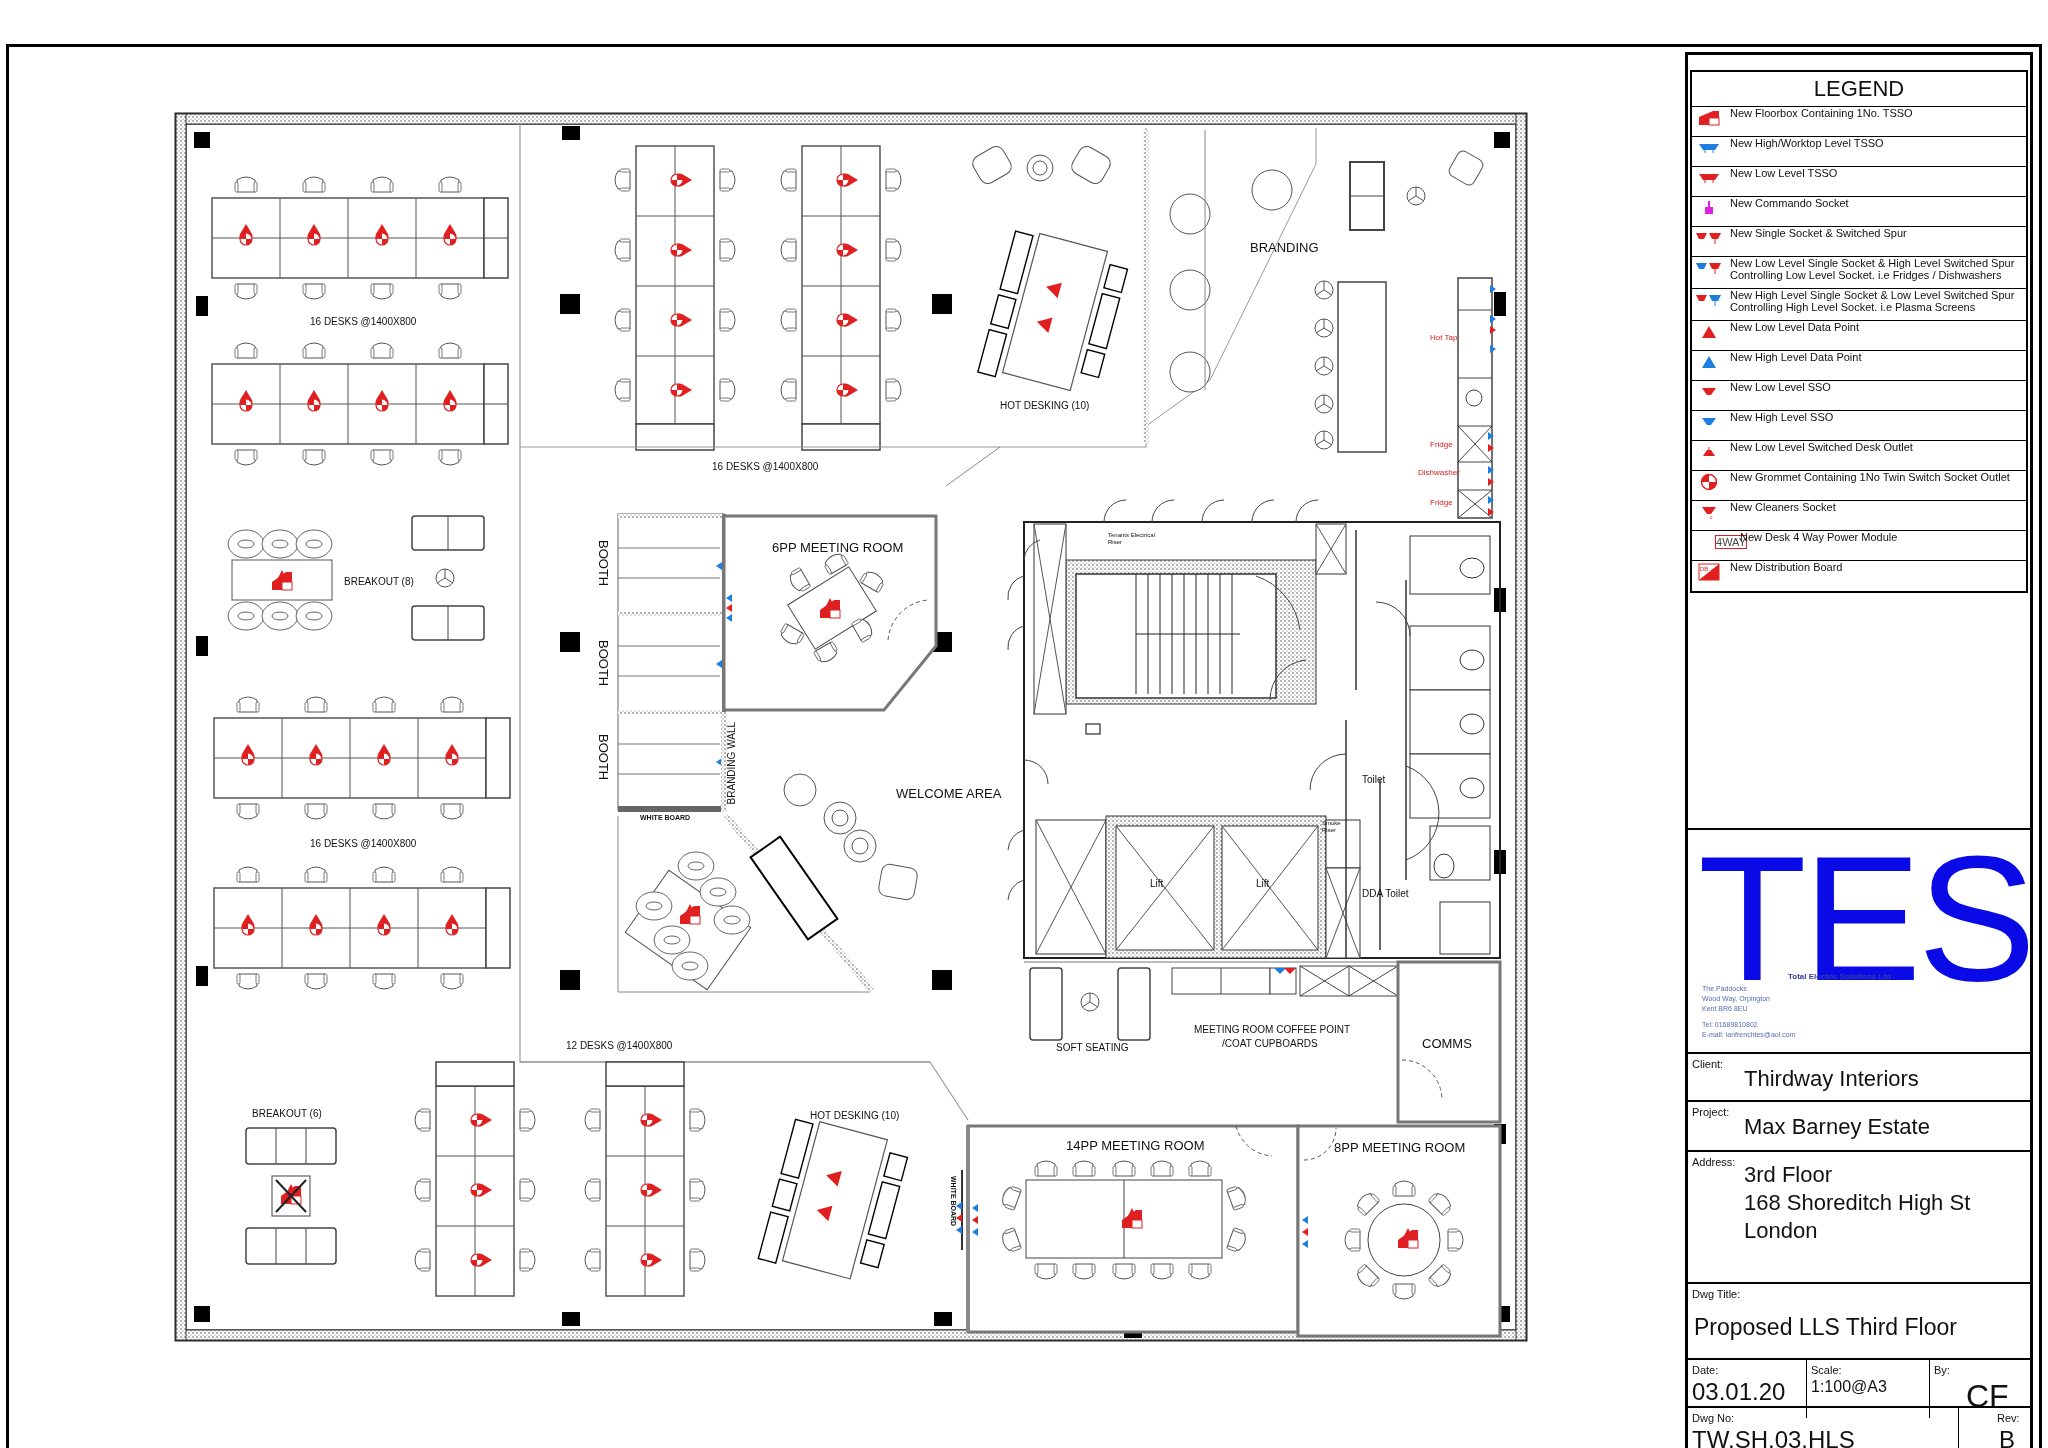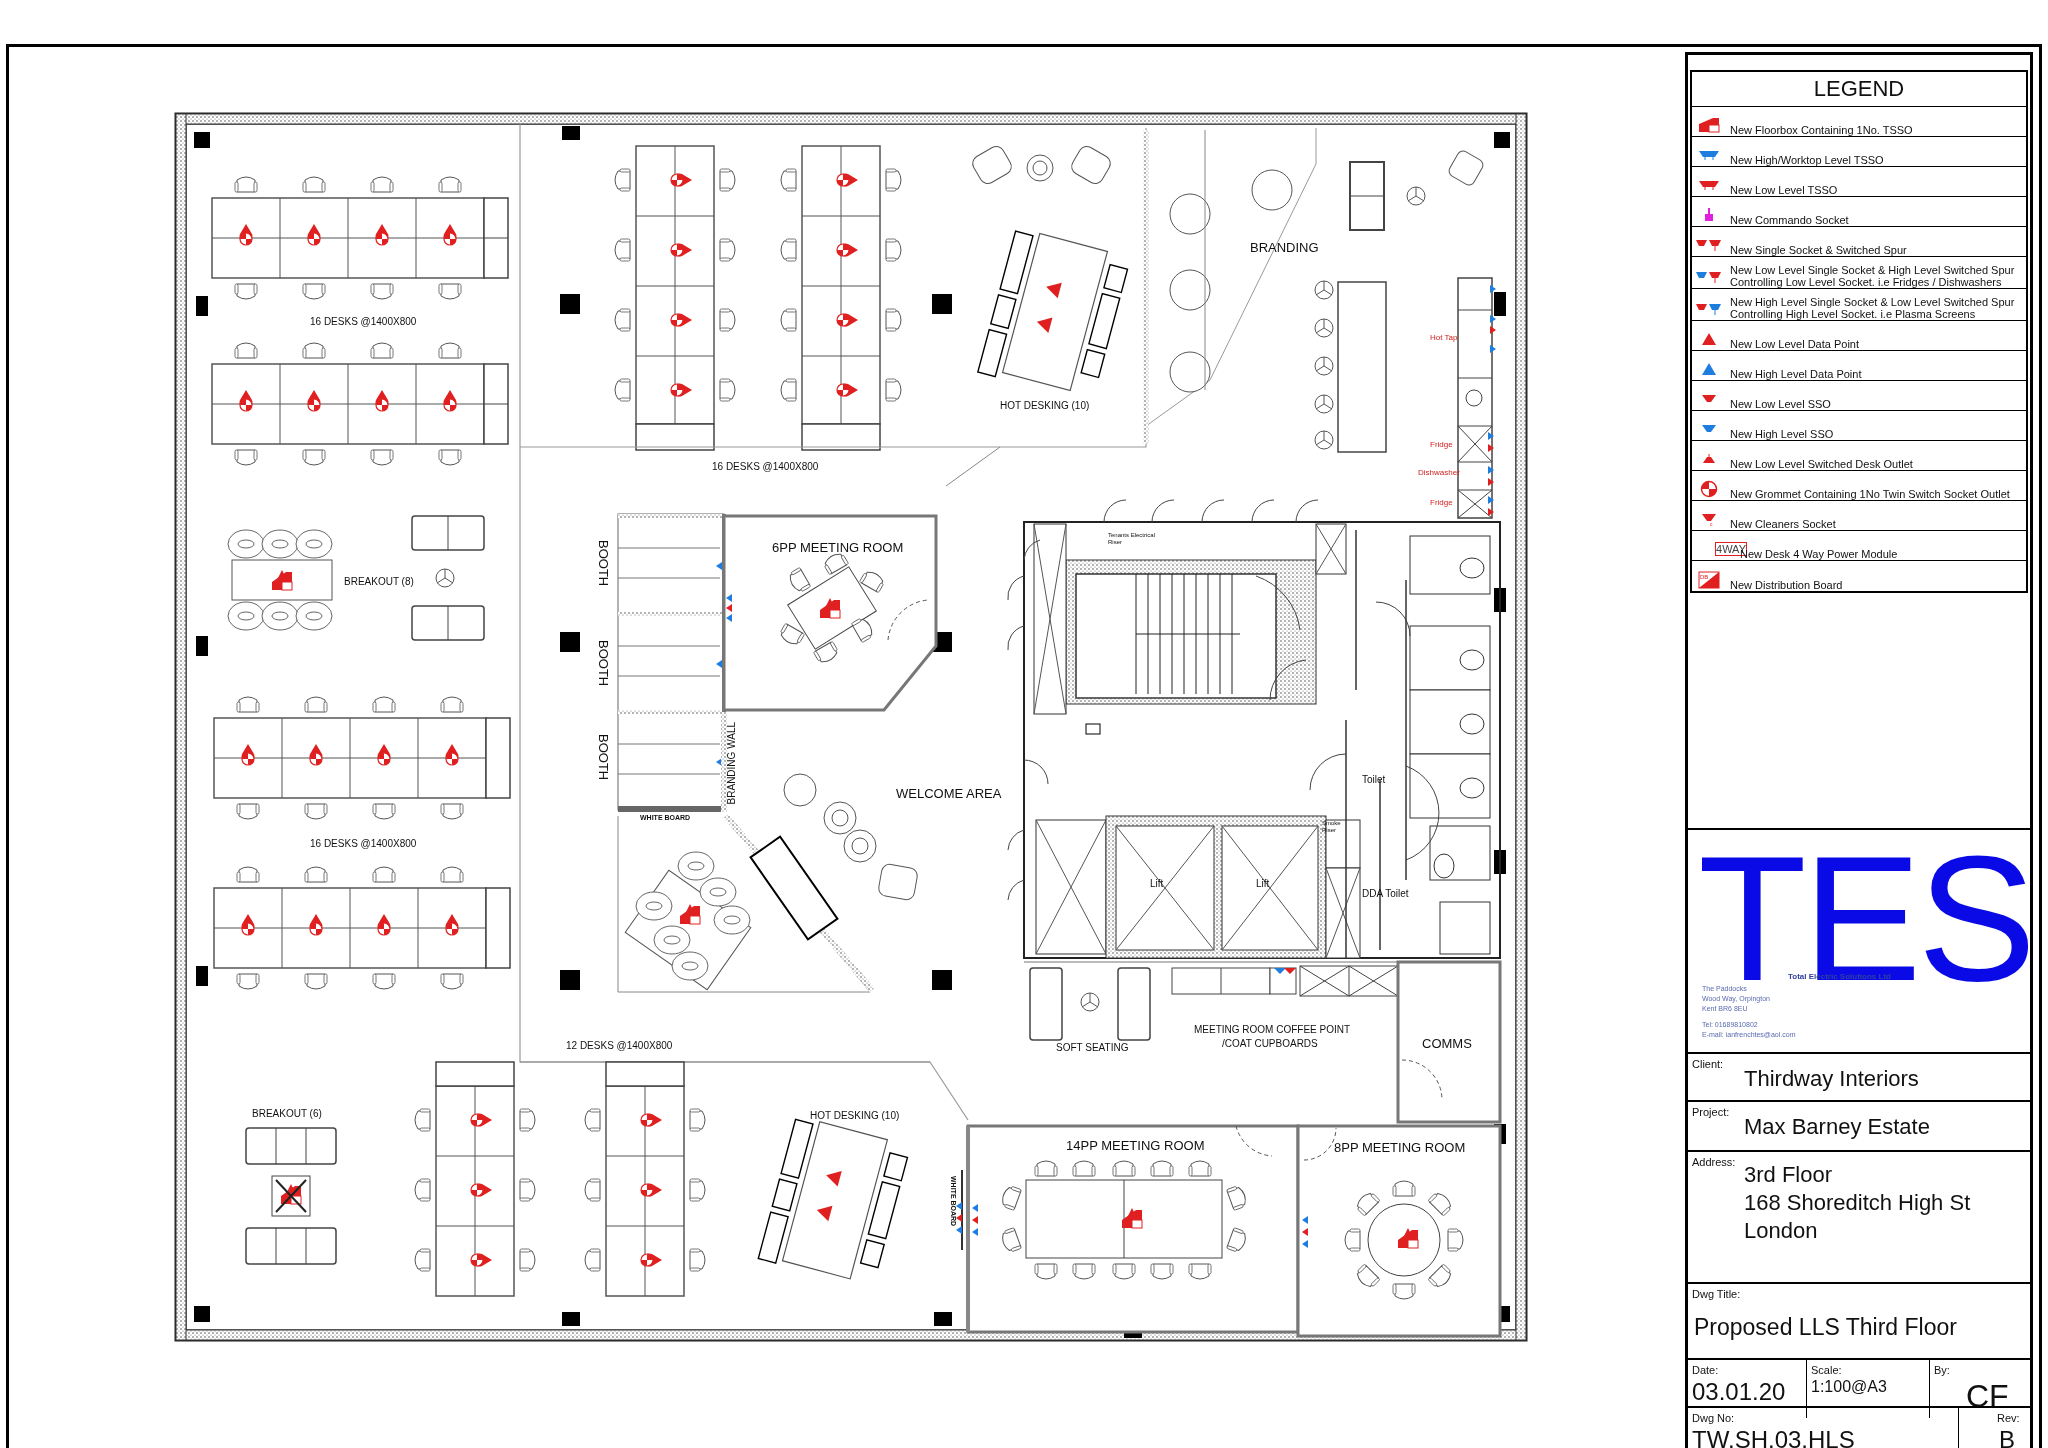--- a/index.html
+++ b/index.html
@@ -8,21 +8,21 @@
   .plan{position:absolute;left:0;top:0;width:1680px;height:1448px;}
   .lbl{position:absolute;white-space:nowrap;color:#111;}
   .lbl.sm{font-size:10px;}
   .lbl.md{font-size:13px;}
   .lbl.red{color:#d42020;font-size:8px;}
   .vert{writing-mode:vertical-rl;}
   
   .tb{position:absolute;left:1685px;top:52px;width:348px;height:1405px;border:3px solid #000;box-sizing:border-box;}
   .legend{position:absolute;left:1690px;top:70px;width:338px;border:2px solid #000;box-sizing:border-box;}
   .legend-title{height:34px;border-bottom:1.5px solid #000;text-align:center;font-size:22px;line-height:34px;}
-  .legend-row{display:flex;align-items:flex-end;border-bottom:1.5px solid #000;height:30px;box-sizing:border-box;font-size:11px;}
+  .legend-row{display:flex;align-items:flex-start;border-bottom:1.5px solid #000;height:30px;box-sizing:border-box;font-size:11px;}
   .legend-row.tall{height:32px;line-height:12px;}
   .legend-row:last-child{border-bottom:none;}
   .sym{width:34px;height:22px;display:flex;align-items:center;justify-content:center;flex:0 0 34px;}
   .ltext{padding-left:4px;}
   .logo{position:absolute;left:1688px;top:828px;width:342px;height:226px;border-top:2px solid #000;}
   .tes{position:absolute;left:10px;top:4px;font-size:178px;color:#0a0ae6;letter-spacing:-4px;line-height:170px;}
   .tes-sub{position:absolute;left:100px;top:140px;font-size:8px;color:#3340a0;font-weight:bold;}
   .addr{position:absolute;left:14px;font-size:7px;color:#5a6bb0;line-height:10px;}
   .field{position:absolute;left:1688px;width:342px;border-top:2px solid #000;box-sizing:border-box;}
   .flabel{position:absolute;left:4px;top:4px;font-size:11px;}

